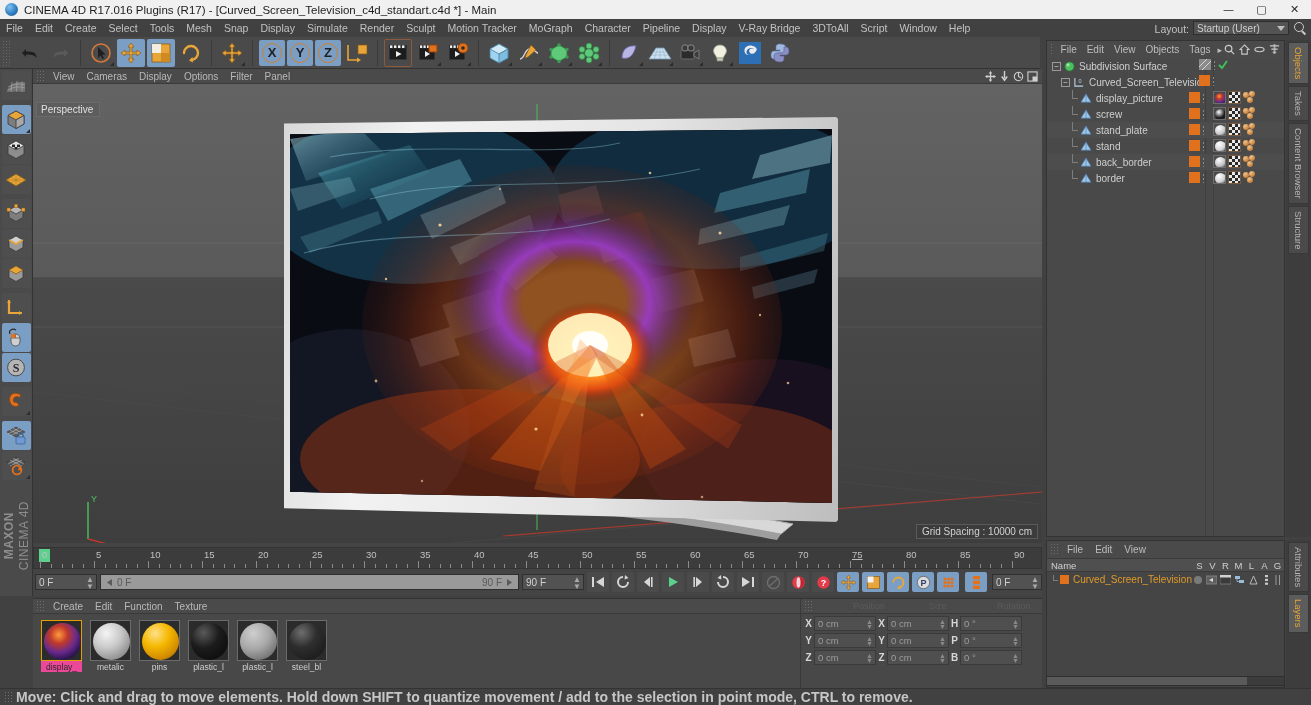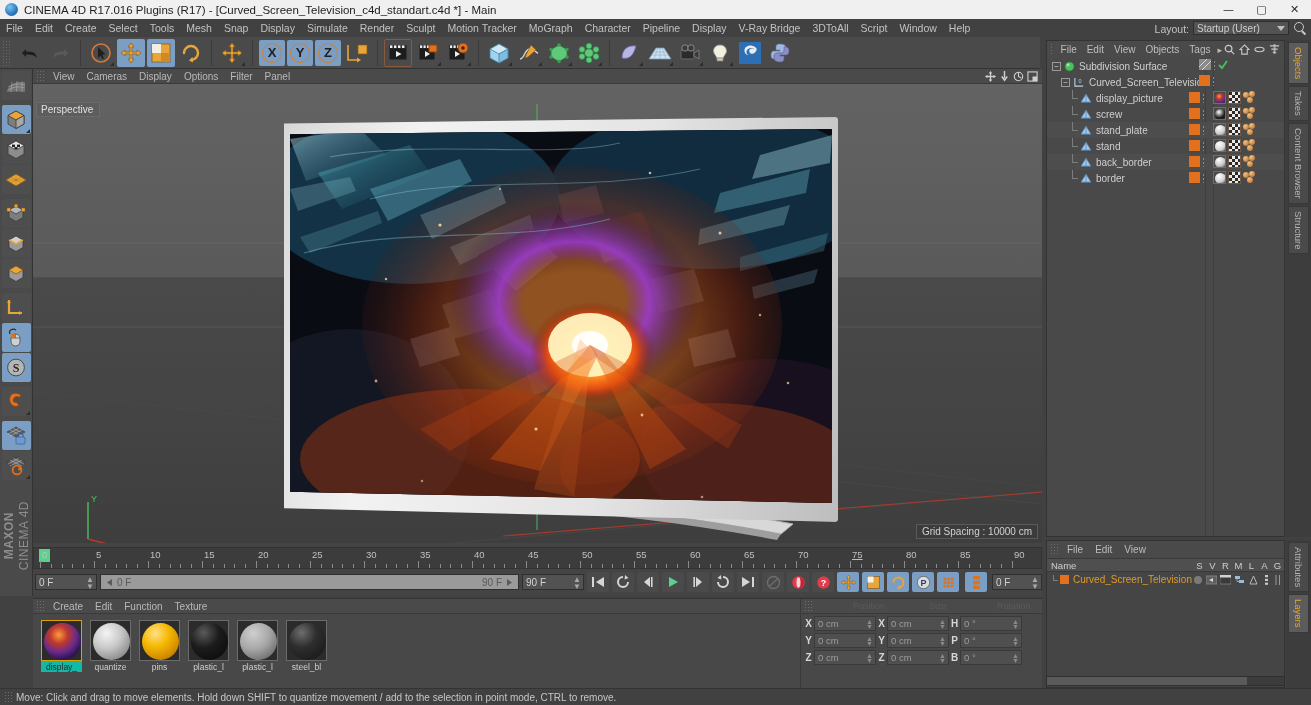--- a/index.html
+++ b/index.html
@@ -240,21 +240,21 @@
     width:41px; height:41px; border:1px solid #6b6b6b; position:relative; overflow:hidden;
     background:#2b2b2b;
   }
   .mat-sphere .ball {
     position:absolute; left:2px; top:2px; width:37px; height:37px; border-radius:50%;
   }
   .mat-name {
     width:41px; font-size:8.5px; text-align:center; color:#cfcfcf;
     overflow:hidden; white-space:nowrap; padding-top:1px; line-height:10px;
   }
-  .mat-item.sel .mat-name { background:#14b8a6; color:#2a2a2a; }
+  .mat-item.sel .mat-name { background:#ec4899; color:#2a2a2a; }
   .mat-item.sel .mat-sphere { border-color:#e0a000; }
 
   
   .coords {
     position:absolute; left:800px; top:598px; width:242px; height:90px;
     background:#484848; border-top:1px solid #333; border-left:1px solid #3a3a3a;
   }
   .coords .chead {
     height:15px; display:flex; align-items:center;
     background:#4a4a4a; border-bottom:1px solid #3a3a3a; position:relative;
@@ -401,21 +401,21 @@
   
   .statusbar {
     position:absolute; left:0; bottom:0; width:1311px; height:17px;
     background:#414141; display:flex; align-items:center; border-top:1px solid #333;
   }
   .statusbar .vgrip {
     width:8px; height:13px; margin:0 4px;
     background-image:radial-gradient(#6e6e6e 38%, transparent 40%);
     background-size:3px 3px;
   }
-  .statusbar .msg { font-size:10px; color:#c6c6c6; white-space:nowrap; }
+  .statusbar .msg { font-size:14px; color:#c6c6c6; white-space:nowrap;font-weight:bold; }
   
   .hscroll {
     position:absolute; left:1046px; bottom:19px; width:239px; height:10px;
     background:#3c3c3c; border:1px solid #2f2f2f;
   }
   .hscroll .th { height:8px; width:200px; background:#5a5a5a; }
 </style>
 </head>
 <body>
 
@@ -1268,21 +1268,21 @@
       <div class="mat-item sel">
         <div class="mat-sphere">
           <div class="ball" style="background:radial-gradient(circle at 40% 32%, #ff9a3c 0%, #c0392b 26%, #6a2a8c 52%, #23104a 78%, #0c0616 100%)"></div>
         </div>
         <div class="mat-name">display_</div>
       </div>
       <div class="mat-item">
         <div class="mat-sphere">
           <div class="ball" style="background:radial-gradient(circle at 36% 28%, #f4f4f4 0%, #c8c8c8 42%, #8e8e8e 78%, #5a5a5a 100%)"></div>
         </div>
-        <div class="mat-name">quantize</div>
+        <div class="mat-name">metalic</div>
       </div>
       <div class="mat-item">
         <div class="mat-sphere">
           <div class="ball" style="background:radial-gradient(circle at 36% 28%, #ffe08a 0%, #f5b800 38%, #d08a00 72%, #8a5800 100%)"></div>
         </div>
         <div class="mat-name">pins</div>
       </div>
       <div class="mat-item">
         <div class="mat-sphere">
           <div class="ball" style="background:radial-gradient(circle at 34% 26%, #5a5a5a 0%, #1c1c1c 42%, #070707 100%)"></div>

